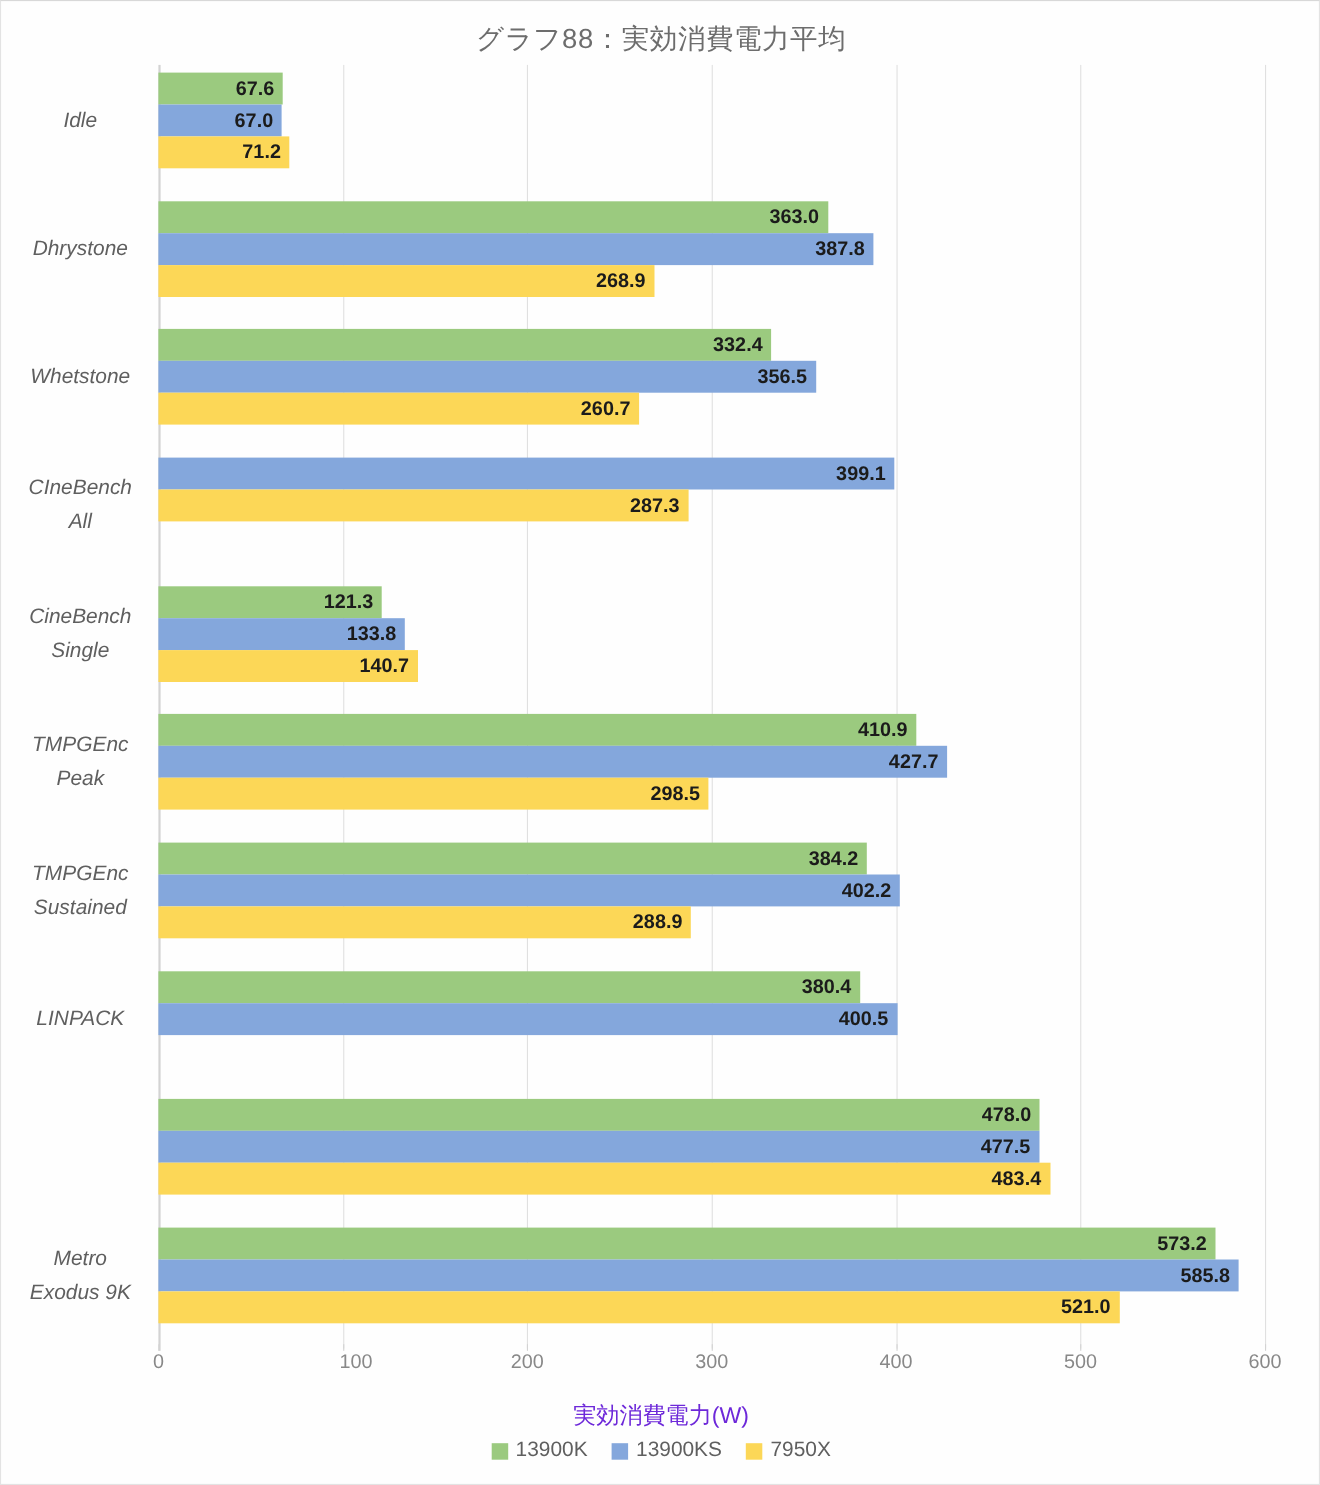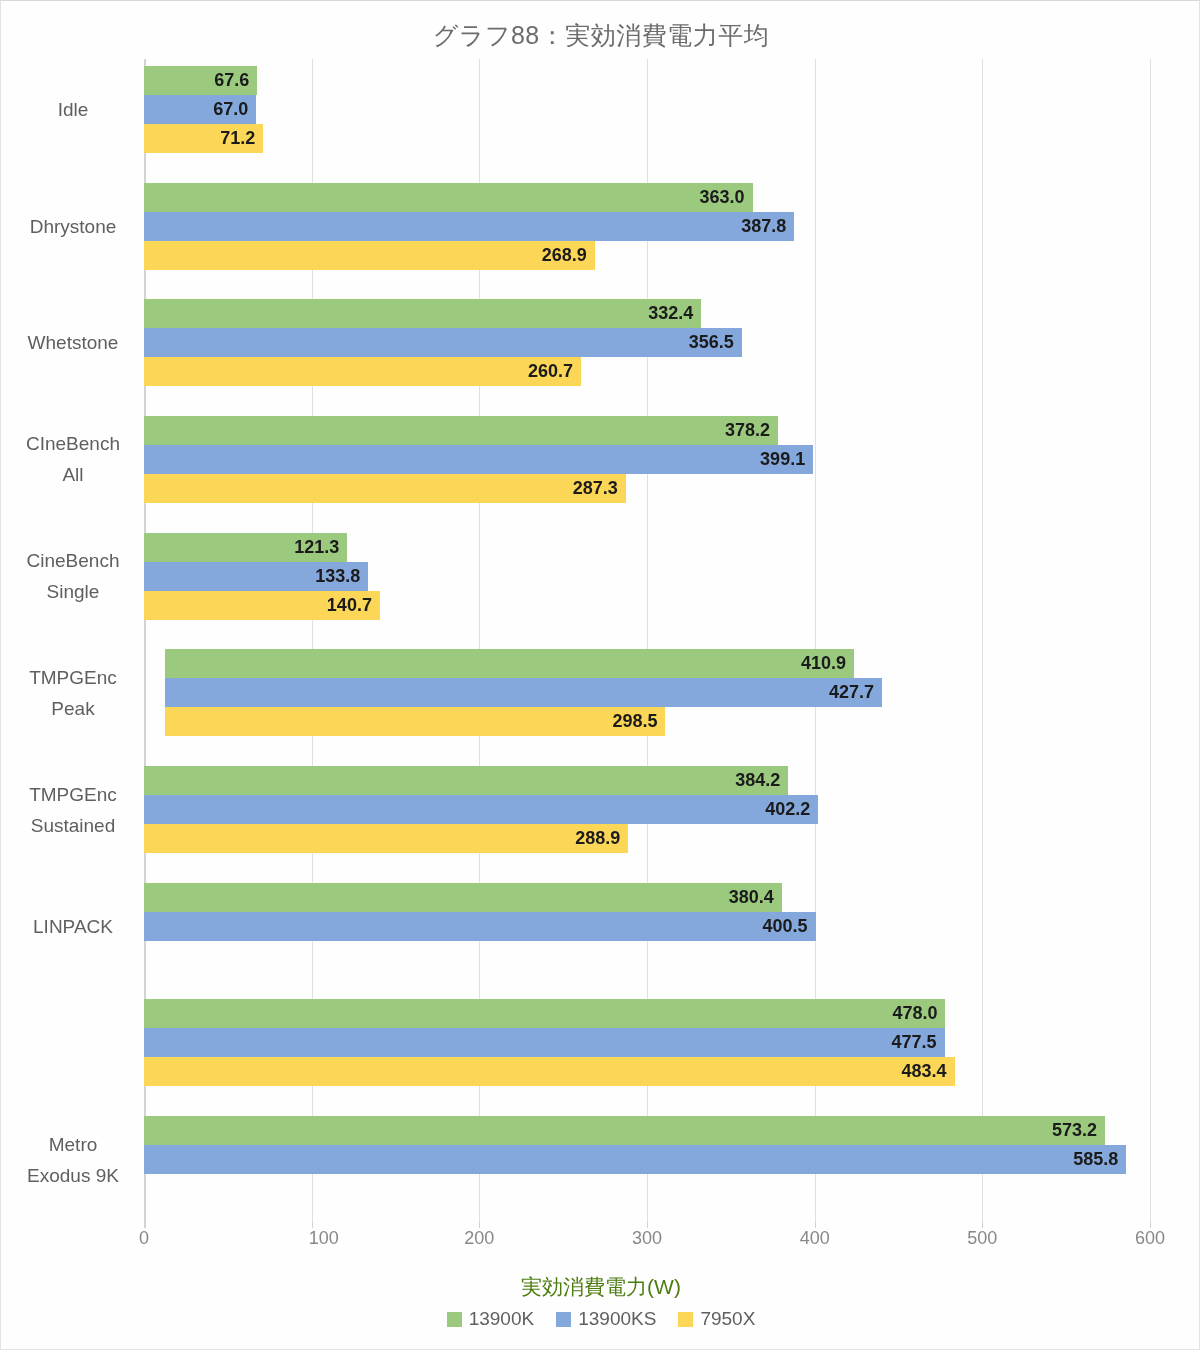--- a/index.html
+++ b/index.html
@@ -80,20 +80,21 @@
   
   .cat-label {
     position: absolute;
     right: 0;
     width: 128px;
     text-align: center;
     font-size: 19px;
     color: #5f5f5f;
     line-height: 31px;
     white-space: nowrap;
+    font-style: italic;
   }
   #cat-labels {
     position: absolute;
     left: 0; top: 58px;
     width: 136px; height: 1167px;
   }
   
   #x-ticks {
     position: absolute;
     left: 143px; top: 1227px;
@@ -113,21 +114,21 @@
     width: 1px; height: 6px;
     background: #d3d3d3;
   }
   
   #x-axis-title {
     position: absolute;
     left: 0; top: 1272px;
     width: 1200px;
     text-align: center;
     font-size: 21px;
-    color: #4d7c0f;
+    color: #6d28d9;
     white-space: nowrap;
   }
   
   #legend {
     position: absolute;
     left: 0; top: 1307px;
     width: 1200px;
     display: flex;
     justify-content: center;
     align-items: center;
@@ -201,24 +202,20 @@
           <div class="bar" style="width: 597.732px; background: rgb(132, 167, 220);"></div>
           <div class="bar-label" style="left: 589.732px; transform: translateX(-100%);">356.5</div>
         </div>
         <div class="bar-row">
           <div class="bar" style="width: 437.107px; background: rgb(252, 215, 87);"></div>
           <div class="bar-label" style="left: 429.107px; transform: translateX(-100%);">260.7</div>
         </div>
       </div>
       <div class="cat-group" style="top: 356.95px; height: 87px;">
         <div class="bar-row">
-          <div class="bar" style="width: 634.115px; background: rgb(155, 202, 127);"></div>
-          <div class="bar-label" style="left: 626.115px; transform: translateX(-100%);">378.2</div>
-        </div>
-        <div class="bar-row">
           <div class="bar" style="width: 669.158px; background: rgb(132, 167, 220);"></div>
           <div class="bar-label" style="left: 661.158px; transform: translateX(-100%);">399.1</div>
         </div>
         <div class="bar-row">
           <div class="bar" style="width: 481.706px; background: rgb(252, 215, 87);"></div>
           <div class="bar-label" style="left: 473.706px; transform: translateX(-100%);">287.3</div>
         </div>
       </div>
       <div class="cat-group" style="top: 473.65px; height: 87px;">
         <div class="bar-row">
@@ -227,21 +224,21 @@
         </div>
         <div class="bar-row">
           <div class="bar" style="width: 224.338px; background: rgb(132, 167, 220);"></div>
           <div class="bar-label" style="left: 216.338px; transform: translateX(-100%);">133.8</div>
         </div>
         <div class="bar-row">
           <div class="bar" style="width: 235.907px; background: rgb(252, 215, 87);"></div>
           <div class="bar-label" style="left: 227.907px; transform: translateX(-100%);">140.7</div>
         </div>
       </div>
-      <div class="cat-group" style="top: 590.35px; height: 87px; padding-left: 21px;">
+      <div class="cat-group" style="top: 590.35px; height: 87px;">
         <div class="bar-row">
           <div class="bar" style="width: 688.942px; background: rgb(155, 202, 127);"></div>
           <div class="bar-label" style="left: 680.942px; transform: translateX(-100%);">410.9</div>
         </div>
         <div class="bar-row">
           <div class="bar" style="width: 717.11px; background: rgb(132, 167, 220);"></div>
           <div class="bar-label" style="left: 709.11px; transform: translateX(-100%);">427.7</div>
         </div>
         <div class="bar-row">
           <div class="bar" style="width: 500.485px; background: rgb(252, 215, 87);"></div>
@@ -288,20 +285,24 @@
         </div>
       </div>
       <div class="cat-group" style="top: 1057.15px; height: 87px;">
         <div class="bar-row">
           <div class="bar" style="width: 961.065px; background: rgb(155, 202, 127);"></div>
           <div class="bar-label" style="left: 953.065px; transform: translateX(-100%);">573.2</div>
         </div>
         <div class="bar-row">
           <div class="bar" style="width: 982.191px; background: rgb(132, 167, 220);"></div>
           <div class="bar-label" style="left: 974.191px; transform: translateX(-100%);">585.8</div>
+        </div>
+        <div class="bar-row">
+          <div class="bar" style="width: 873.543px; background: rgb(252, 215, 87);"></div>
+          <div class="bar-label" style="left: 865.543px; transform: translateX(-100%);">521.0</div>
         </div>
       </div>
     </div>
 
   <div id="cat-labels">
       <div class="cat-label" style="top: 34.85px;">
         <div>Idle</div>
       </div>
       <div class="cat-label" style="top: 151.55px;">
         <div>Dhrystone</div>

